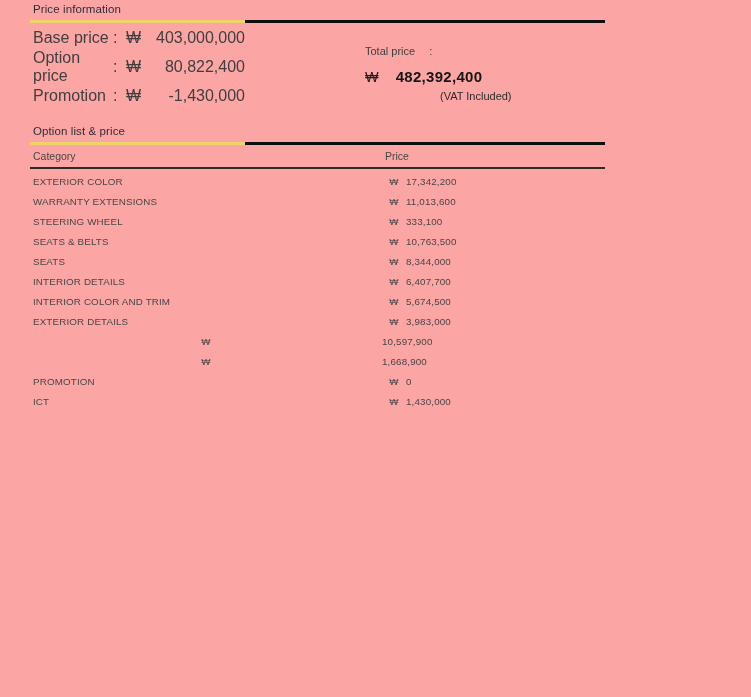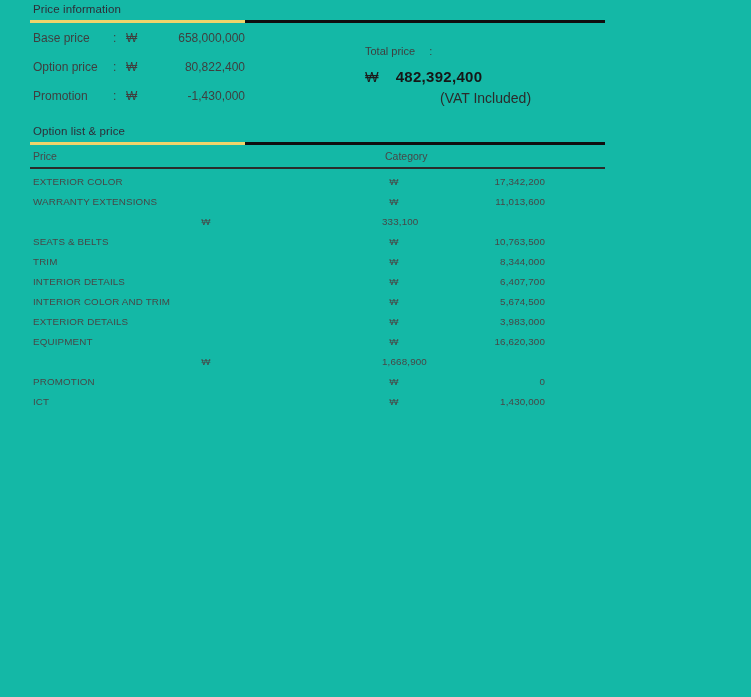--- a/index.html
+++ b/index.html
@@ -1,89 +1,89 @@
 <!DOCTYPE html>
 <html><head>
 <meta charset="utf-8">
 <style>
   html,body { margin:0; padding:0; background:#ffffff; }
   .page {
     position:relative; width:751px; height:697px; overflow:hidden;
-    background:#14b8a6; font-family:"Liberation Sans", sans-serif;
+    background:#fca5a5; font-family:"Liberation Sans", sans-serif;
     -webkit-font-smoothing:antialiased;
   }
   .section { position:absolute; left:30px; width:575px; }
   #price-info-section { top:2px; }
   #option-list-section { top:124px; }
 
   .sec-title {
     margin:0 0 0 3px; font-size:11.5px; font-weight:400;
     color:#2e2e38; line-height:14px; letter-spacing:0.1px;
   }
   .rule { display:flex; height:3px; margin-top:4px; }
   .rule .y { width:215px; background:#EFD46B; }
   .rule .b { flex:1; background:#0f0f0f; }
 
   
   .summary { position:relative; }
   .prow {
     display:flex; align-items:center; height:29px; padding-left:3px;
-    font-size:12px; color:#3f3f3f;
+    font-size:16px; color:#3f3f3f;
   }
   .prow .lbl   { width:80px; }
   .prow .colon { width:13px; }
   .prow .won   { width:20px; }
   .prow .val   { width:99px; text-align:right; }
 
   .total { position:absolute; left:335px; top:13px; }
   .total-label { display:flex; align-items:center; height:29px; font-size:11px; color:#3f3f3f; }
   .total-label .colon { margin-left:14px; }
   .total-amount { display:flex; align-items:baseline; margin-top:3px; }
   .total-amount .won { font-size:14.5px; color:#1c1c1c; }
   .total-amount .num {
     margin-left:17px; font-size:15px; font-weight:700;
     color:#161616; letter-spacing:0.3px;
   }
-  .vat-note { margin:5px 17px 0 75px; font-size:14px; color:#2b2b2b; }
+  .vat-note { margin:5px 17px 0 75px; font-size:11px; color:#2b2b2b; }
 
   
   .thead {
     display:grid; grid-template-columns:352px auto; align-items:center;
     height:22px; font-size:10.5px; color:#474747;
   }
   .thead span { padding-left:3px; }
   .thead-line { height:1.5px; background:#2b2b2b; }
   .tbody { padding-top:3px; }
   .trow {
     display:grid; grid-template-columns:352px 24px 139px; align-items:center;
     height:20px; font-size:9.8px; color:#474747; letter-spacing:0.15px;
   }
   .trow .cat { padding-left:3px; }
   .trow .won { text-align:center; }
-  .trow .prc { text-align:right; }
+  .trow .prc { }
 </style>
 </head>
 <body>
 
 <div class="page">
 
   <div class="section" id="price-info-section">
     <h2 class="sec-title">Price information</h2>
     <div class="rule">
       <span class="y"></span>
       <span class="b"></span>
     </div>
 
     <div class="summary">
       <div>
         <div class="prow">
           <span class="lbl">Base price</span>
           <span class="colon">:</span>
           <span class="won">₩</span>
-          <span class="val">658,000,000</span>
+          <span class="val">403,000,000</span>
         </div>
         <div class="prow">
           <span class="lbl">Option price</span>
           <span class="colon">:</span>
           <span class="won">₩</span>
           <span class="val">80,822,400</span>
         </div>
         <div class="prow">
           <span class="lbl">Promotion</span>
           <span class="colon">:</span>
@@ -107,69 +107,69 @@
   </div>
 
   <div class="section" id="option-list-section">
     <h2 class="sec-title">Option list &amp; price</h2>
     <div class="rule">
       <span class="y"></span>
       <span class="b"></span>
     </div>
 
     <div class="thead">
+      <span>Category</span>
       <span>Price</span>
-      <span>Category</span>
     </div>
     <div class="thead-line"></div>
 
     <div class="tbody">
       <div class="trow">
         <span class="cat">EXTERIOR COLOR</span>
         <span class="won">₩</span>
         <span class="prc">17,342,200</span>
       </div>
       <div class="trow">
         <span class="cat">WARRANTY EXTENSIONS</span>
         <span class="won">₩</span>
         <span class="prc">11,013,600</span>
       </div>
       <div class="trow">
+        <span class="cat">STEERING WHEEL</span>
         <span class="won">₩</span>
         <span class="prc">333,100</span>
       </div>
       <div class="trow">
         <span class="cat">SEATS &amp; BELTS</span>
         <span class="won">₩</span>
         <span class="prc">10,763,500</span>
       </div>
       <div class="trow">
-        <span class="cat">TRIM</span>
+        <span class="cat">SEATS</span>
         <span class="won">₩</span>
         <span class="prc">8,344,000</span>
       </div>
       <div class="trow">
         <span class="cat">INTERIOR DETAILS</span>
         <span class="won">₩</span>
         <span class="prc">6,407,700</span>
       </div>
       <div class="trow">
         <span class="cat">INTERIOR COLOR AND TRIM</span>
         <span class="won">₩</span>
         <span class="prc">5,674,500</span>
       </div>
       <div class="trow">
         <span class="cat">EXTERIOR DETAILS</span>
         <span class="won">₩</span>
         <span class="prc">3,983,000</span>
       </div>
       <div class="trow">
-        <span class="cat">EQUIPMENT</span>
         <span class="won">₩</span>
-        <span class="prc">16,620,300</span>
+        <span class="prc">10,597,900</span>
       </div>
       <div class="trow">
         <span class="won">₩</span>
         <span class="prc">1,668,900</span>
       </div>
       <div class="trow">
         <span class="cat">PROMOTION</span>
         <span class="won">₩</span>
         <span class="prc">0</span>
       </div>

